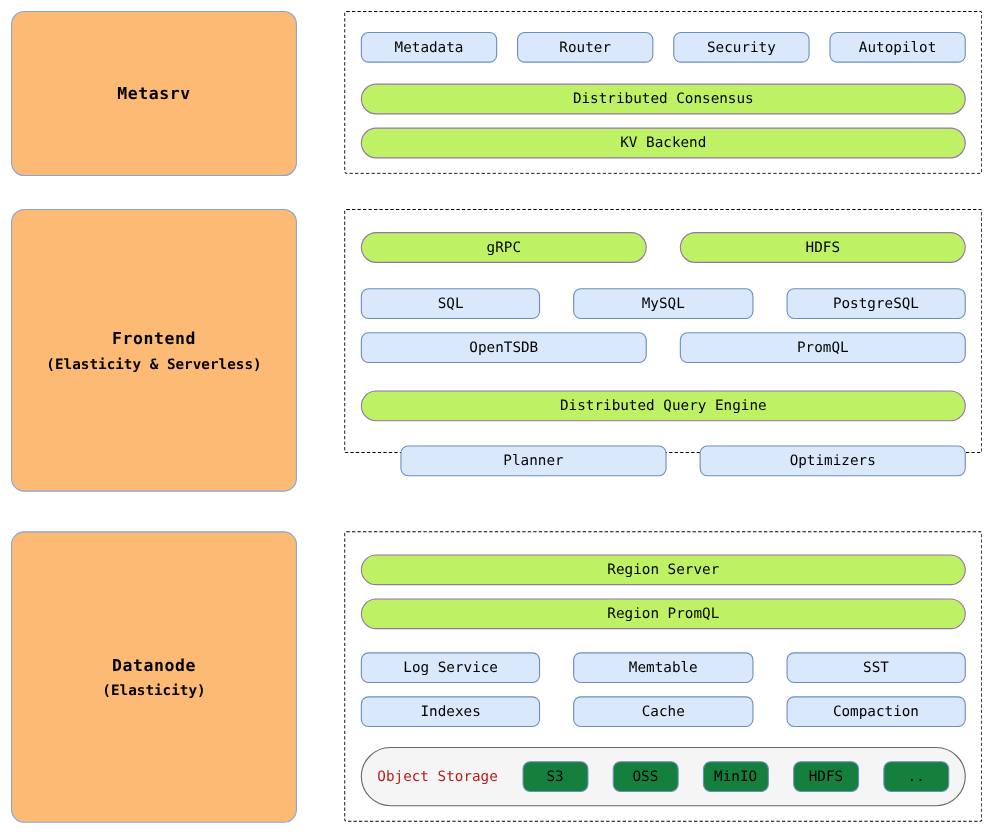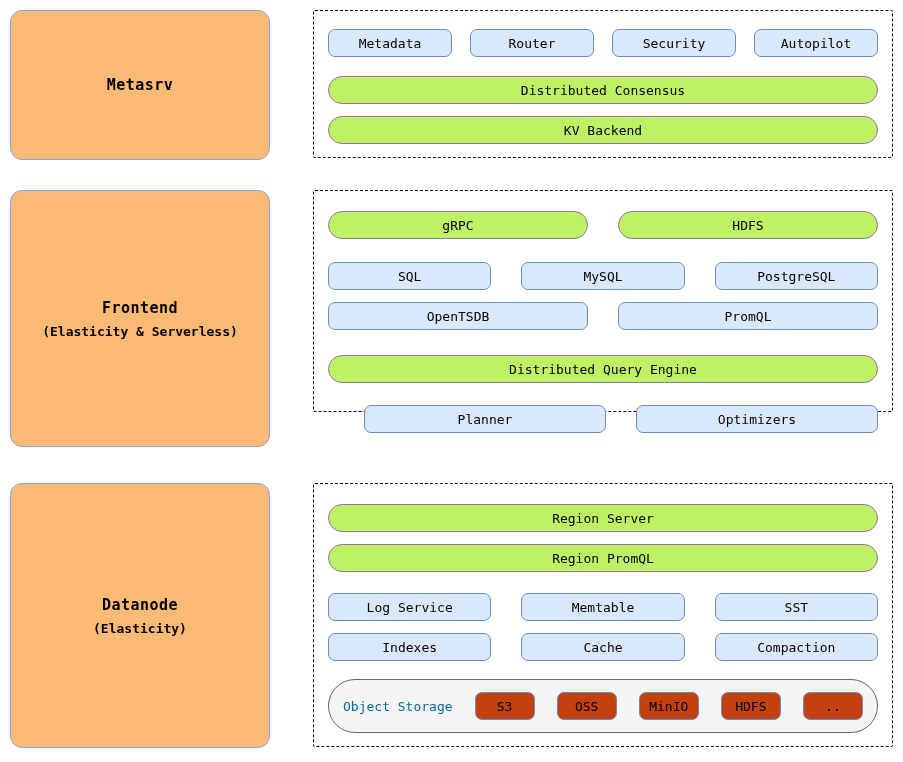--- a/index.html
+++ b/index.html
@@ -83,28 +83,28 @@
     margin-top: 18px;
     height: 54px;
     background: #f5f5f5;
     border: 1px solid #666666;
     border-radius: 27px;
     display: flex; align-items: center;
     padding: 0 14px 0 14px;
   }
   .storage-label {
     font-size: 13px;
-    color: #0369a1;
+    color: #b91c1c;
     white-space: nowrap;
     margin-right: 22px;
   }
   .storage-boxes { display: flex; gap: 22px; flex: 1; }
   .storage-box {
     flex: 1; height: 28px; min-width: 50px;
-    background: #c2410c;
+    background: #15803d;
     border: 1px solid #6c8ebf;
     border-radius: 7px;
     display: flex; align-items: center; justify-content: center;
     font-size: 13px;
   }
 </style>
 </head>
 <body>
 
 <div class="diagram">

